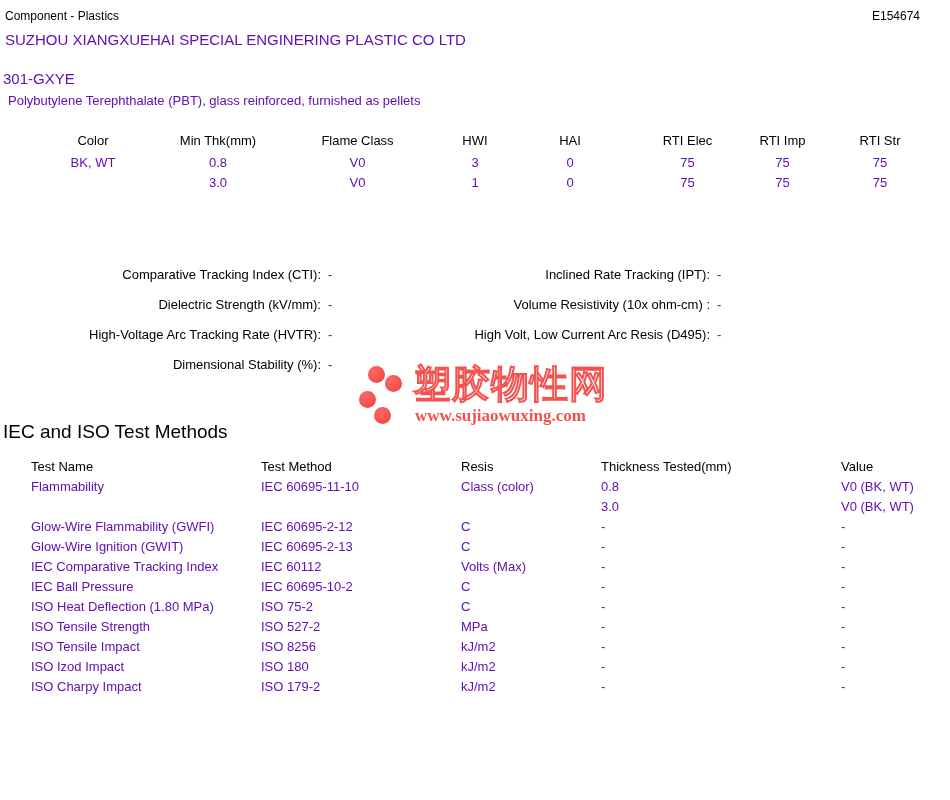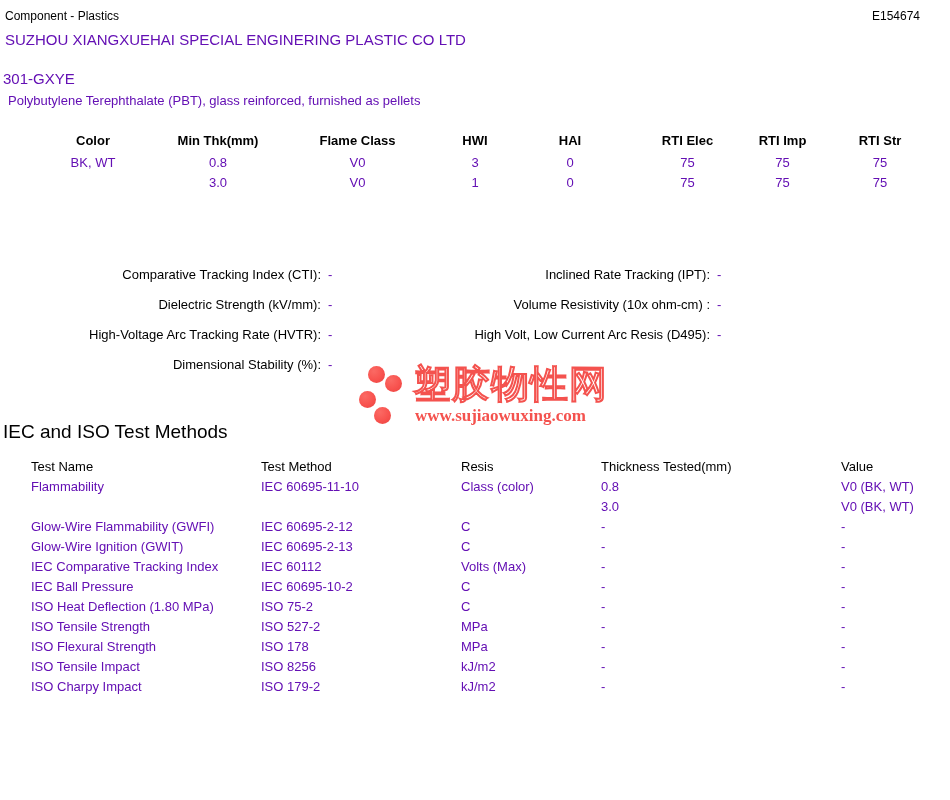--- a/index.html
+++ b/index.html
@@ -26,21 +26,21 @@
   .model   { position: absolute; left: 3px; top: 70px; font-size: 15px; color: #6410b4; }
   .desc    { position: absolute; left: 8px; top: 93px; font-size: 13px; color: #6410b4; }
 
   
   table { border-collapse: collapse; table-layout: fixed; }
   .ratings {
     position: absolute; left: 10px; top: 128px; width: 915px;
     font-size: 13px;
   }
   .ratings th {
-    font-weight: bold; color: #000; text-align: center;
+    font-weight: normal; color: #000; text-align: center;
     height: 24px; vertical-align: middle; padding: 0;
   }
   .ratings td {
     color: #6410b4; text-align: center;
     height: 20px; vertical-align: middle; padding: 0;
   }
 
   
   .props-left  { position: absolute; left: 0px;   top: 260px; width: 352px; }
   .props-right { position: absolute; left: 389px; top: 260px; width: 352px; }
@@ -267,34 +267,34 @@
           <td>-</td>
         </tr>
         <tr>
           <td>ISO Tensile Strength</td>
           <td>ISO 527-2</td>
           <td>MPa</td>
           <td>-</td>
           <td>-</td>
         </tr>
         <tr>
-          <td>ISO Flexural Strength</td>
-          <td>ISO 178</td>
-          <td>MPa</td>
-          <td>-</td>
-          <td>-</td>
-        </tr>
-        <tr>
           <td>ISO Tensile Impact</td>
           <td>ISO 8256</td>
           <td>kJ/m2</td>
           <td>-</td>
           <td>-</td>
         </tr>
         <tr>
+          <td>ISO Izod Impact</td>
+          <td>ISO 180</td>
+          <td>kJ/m2</td>
+          <td>-</td>
+          <td>-</td>
+        </tr>
+        <tr>
           <td>ISO Charpy Impact</td>
           <td>ISO 179-2</td>
           <td>kJ/m2</td>
           <td>-</td>
           <td>-</td>
         </tr>
       </tbody>
   </table>
 
 </div>

